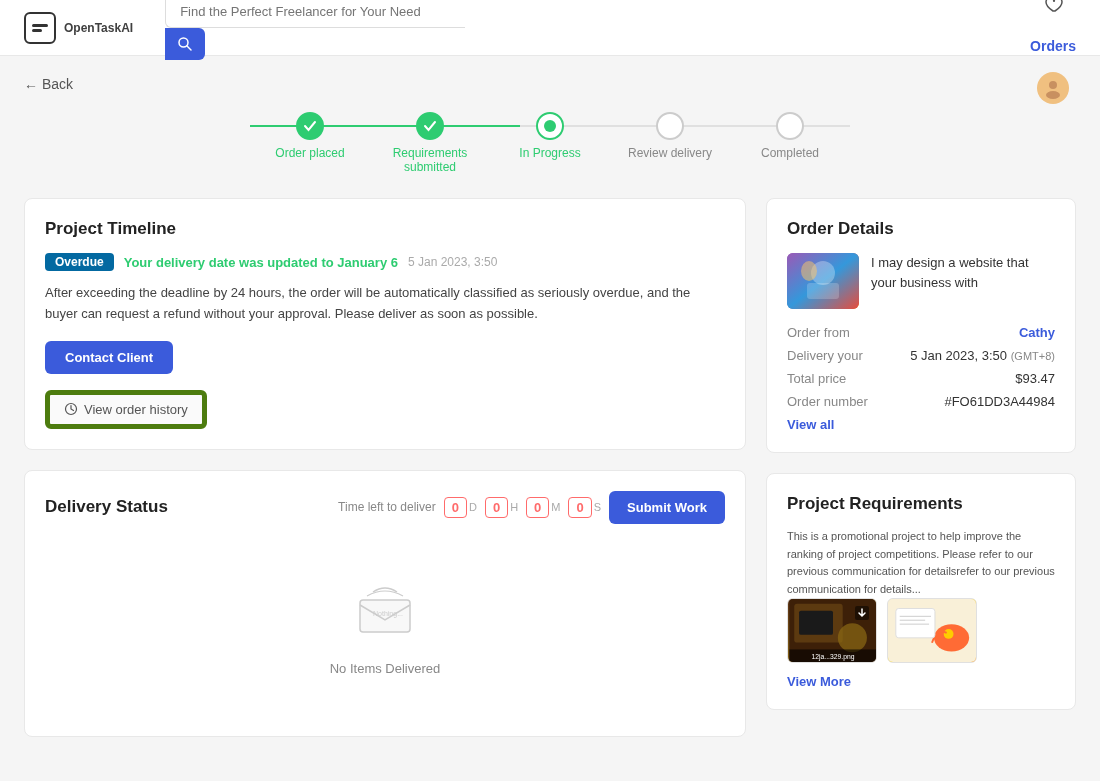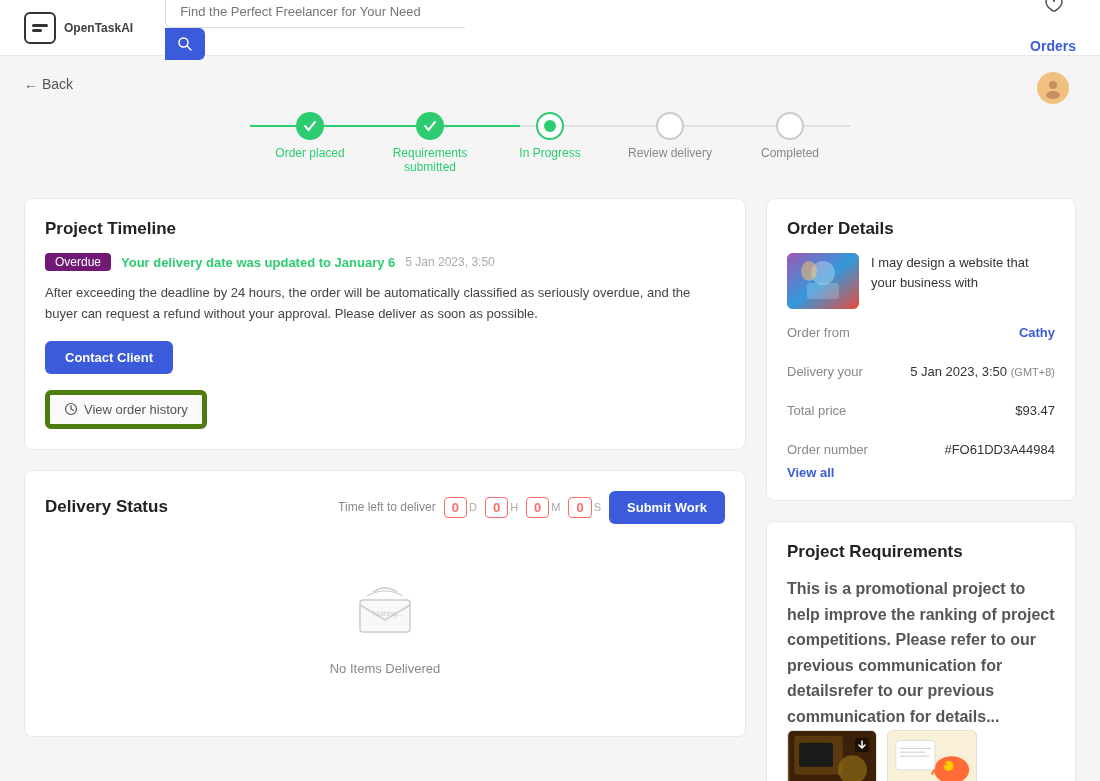--- a/index.html
+++ b/index.html
@@ -38,33 +38,33 @@
 
     
     .content-grid { display: grid; grid-template-columns: 1fr 310px; gap: 20px; }
 
     
     .card { background: #fff; border-radius: 8px; border: 1px solid #e8e8e8; padding: 20px; }
 
     
     .card-title { font-size: 17px; font-weight: 700; margin-bottom: 14px; color: #222; }
     .overdue-row { display: flex; align-items: center; gap: 10px; margin-bottom: 12px; flex-wrap: wrap; }
-    .badge-overdue { background: #701a75; color: #fff; padding: 2px 10px; border-radius: 4px; font-size: 12px; font-weight: 400; }
+    .badge-overdue { background: #0369a1; color: #fff; padding: 2px 10px; border-radius: 4px; font-size: 12px; font-weight: 700; }
     .overdue-message { color: #2ecc71; font-weight: 600; font-size: 13px; }
     .overdue-time { color: #aaa; font-size: 12px; }
     .warning-text { color: #444; font-size: 13px; line-height: 1.6; margin-bottom: 16px; }
     .btn-contact { background: #3b5bdb; color: #fff; border: none; border-radius: 6px; padding: 9px 20px; font-size: 13px; cursor: pointer; font-weight: 600; }
     .view-history { display: flex; align-items: center; gap: 6px; color: #555; font-size: 13px; cursor: pointer; border: 5px solid #4d7c0f; border-radius: 6px; padding: 7px 14px; background: #fafafa; margin-top: 16px; width: fit-content; }
 
     
     .order-details-card { }
     .order-product-row { display: flex; gap: 12px; margin-bottom: 16px; }
     .order-thumb { width: 72px; height: 56px; border-radius: 6px; background: linear-gradient(135deg, #9b59b6, #3498db, #e74c3c, #f39c12); overflow: hidden; flex-shrink: 0; }
     .order-product-text { font-size: 13px; color: #333; line-height: 1.5; }
-    .order-meta { display: flex; flex-direction: column; gap: 24px; margin-bottom: 8px; }
+    .order-meta { display: flex; flex-direction: column; gap: 8px; margin-bottom: 8px; }
     .meta-row { display: flex; justify-content: space-between; align-items: center; }
     .meta-label { color: #888; font-size: 13px; }
     .meta-value { font-size: 13px; color: #333; font-weight: 500; }
     .meta-value.highlight { color: #3b5bdb; font-weight: 700; }
     .view-all-link { color: #3b5bdb; font-size: 13px; cursor: pointer; font-weight: 600; display: block; margin-top: 6px; }
 
     
     .delivery-card { margin-top: 0; }
     .delivery-header { display: flex; align-items: center; gap: 16px; margin-bottom: 16px; flex-wrap: wrap; }
     .delivery-title { font-size: 17px; font-weight: 700; color: #222; }
@@ -72,21 +72,21 @@
     .time-left-label { color: #888; font-size: 12px; }
     .time-unit { display: flex; align-items: center; gap: 2px; }
     .time-num { background: #fff; border: 1.5px solid #ff6b6b; color: #ff6b6b; border-radius: 4px; padding: 2px 7px; font-size: 13px; font-weight: 700; }
     .time-unit-label { color: #aaa; font-size: 11px; }
     .btn-submit { background: #3b5bdb; color: #fff; border: none; border-radius: 6px; padding: 9px 18px; font-size: 13px; cursor: pointer; font-weight: 600; white-space: nowrap; }
     .empty-state { display: flex; flex-direction: column; align-items: center; justify-content: center; padding: 40px 0; }
     .empty-icon { font-size: 48px; color: #ccc; margin-bottom: 10px; }
     .empty-text { color: #888; font-size: 13px; }
 
     
-    .requirements-text { font-size: 16px; color: #555; line-height: 1.6; margin-bottom: 0; font-weight: bold; }
+    .requirements-text { font-size: 11px; color: #555; line-height: 1.6; margin-bottom: 0; }
     .attachments-row { display: flex; gap: 10px; margin-bottom: 10px; }
     .attachment-thumb { width: 90px; height: 65px; border-radius: 6px; overflow: hidden; position: relative; border: 1px solid #e0e0e0; }
     .att-bg1 { background: linear-gradient(135deg, #5c3317, #8b6914, #4a2a0a); display: flex; flex-direction: column; justify-content: flex-end; }
     .att-bg2 { background: linear-gradient(135deg, #f8f0e0, #ffd700); display: flex; align-items: center; justify-content: center; }
     .view-more-link { color: #3b5bdb; font-size: 13px; cursor: pointer; font-weight: 600; }
     .search-icon-svg { width: 16px; height: 16px; }
   </style>
 </head>
 <body>
 

